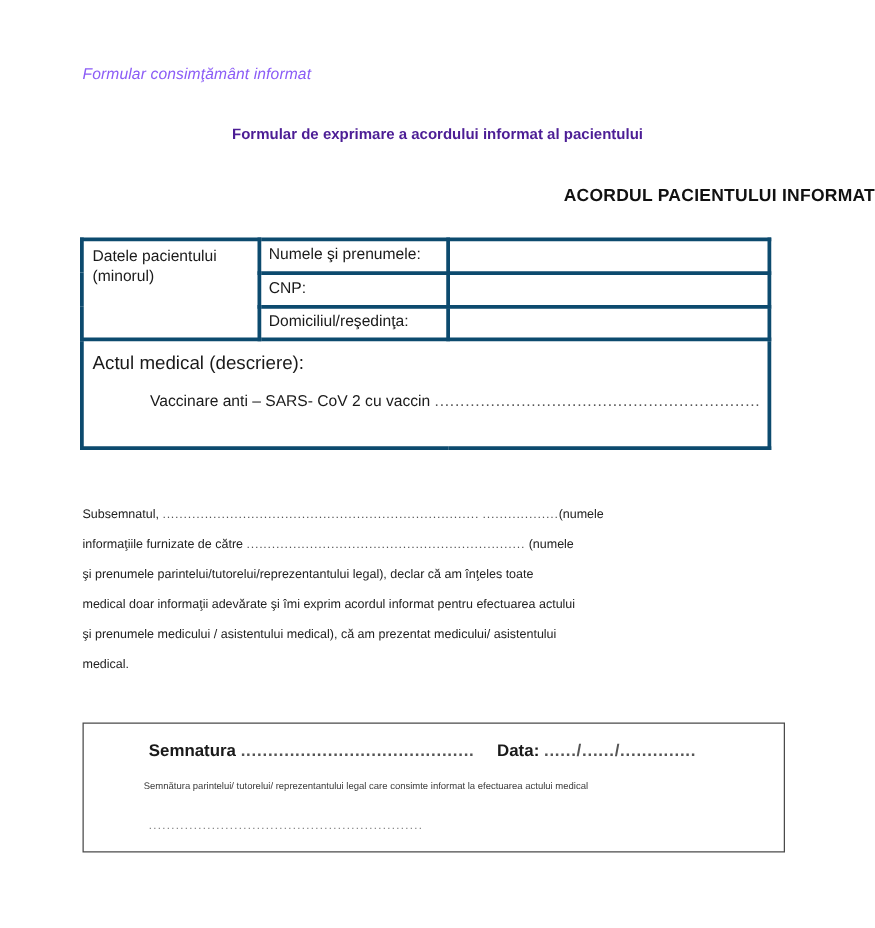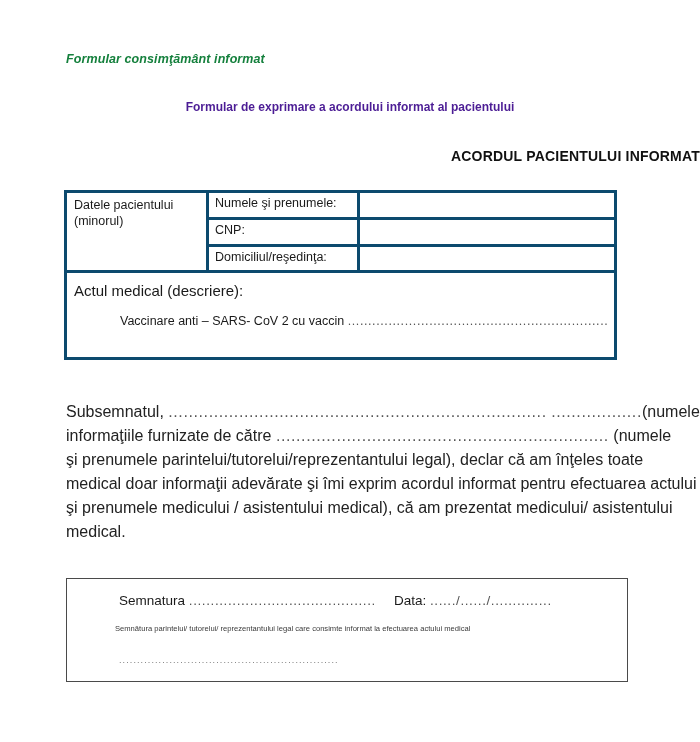--- a/index.html
+++ b/index.html
@@ -20,24 +20,24 @@
     position: absolute;
     inset: 0;
   }
 
   
   .doc-kicker {
     position: absolute;
     left: 66px;
     top: 52px;
     font-size: 12.5px;
-    font-weight: bold;
+    font-weight: normal;
     font-style: italic;
     letter-spacing: 0.1px;
-    color: #15803d;
+    color: #8b5cf6;
     white-space: nowrap;
   }
 
   .doc-subtitle {
     position: absolute;
     left: 0;
     right: 0;
     top: 100px;
     text-align: center;
     font-size: 12px;
@@ -111,21 +111,21 @@
   }
 
   
   .body-block {
     position: absolute;
     left: 66px;
     top: 400px;
     width: 558px;
   }
   .body-line {
-    font-size: 16px;
+    font-size: 10px;
     line-height: 24px;
     color: #222222;
     white-space: nowrap;
   }
 
   .dots {
     letter-spacing: 0.6px;
     color: #555555;
   }
 
@@ -139,20 +139,21 @@
     border: 1px solid #4a4a4a;
     box-sizing: border-box;
   }
   .sign-line {
     position: absolute;
     left: 52px;
     top: 14px;
     font-size: 13.5px;
     color: #1a1a1a;
     white-space: nowrap;
+    font-weight: bold;
   }
   .sign-line .gap {
     display: inline-block;
     width: 18px;
   }
   .fineprint {
     position: absolute;
     left: -16px;
     top: 43px;
     width: 576px;

